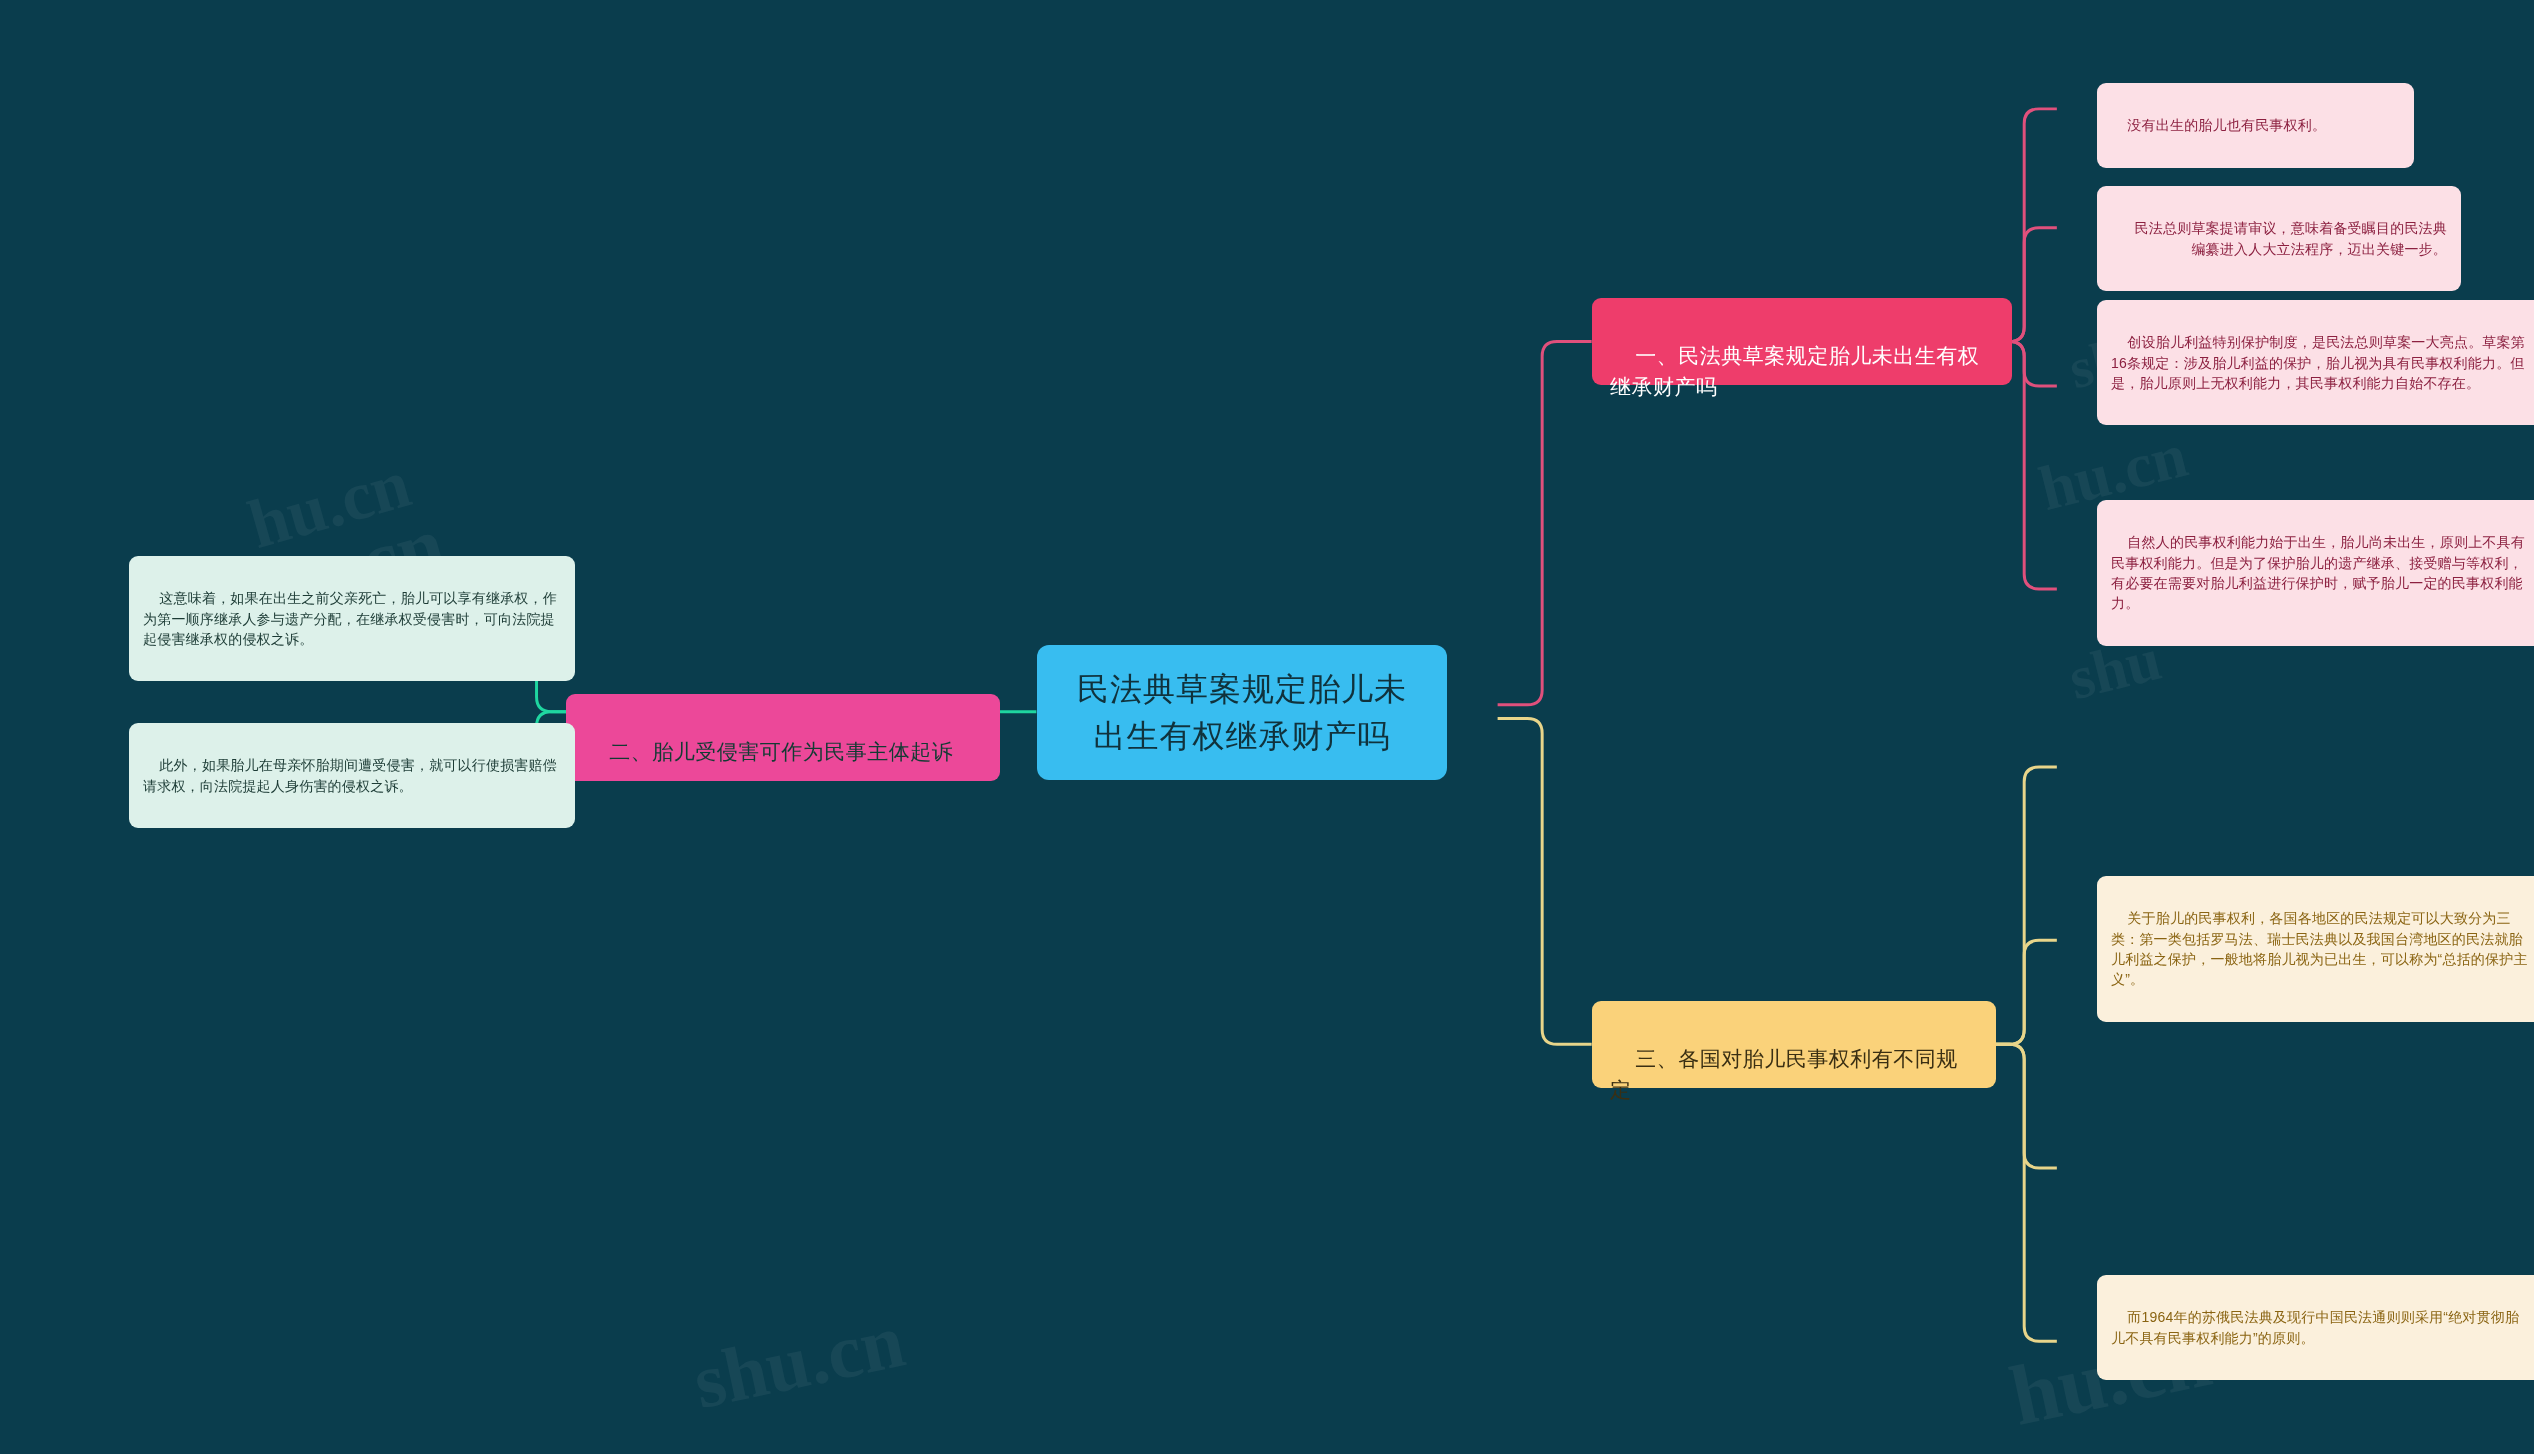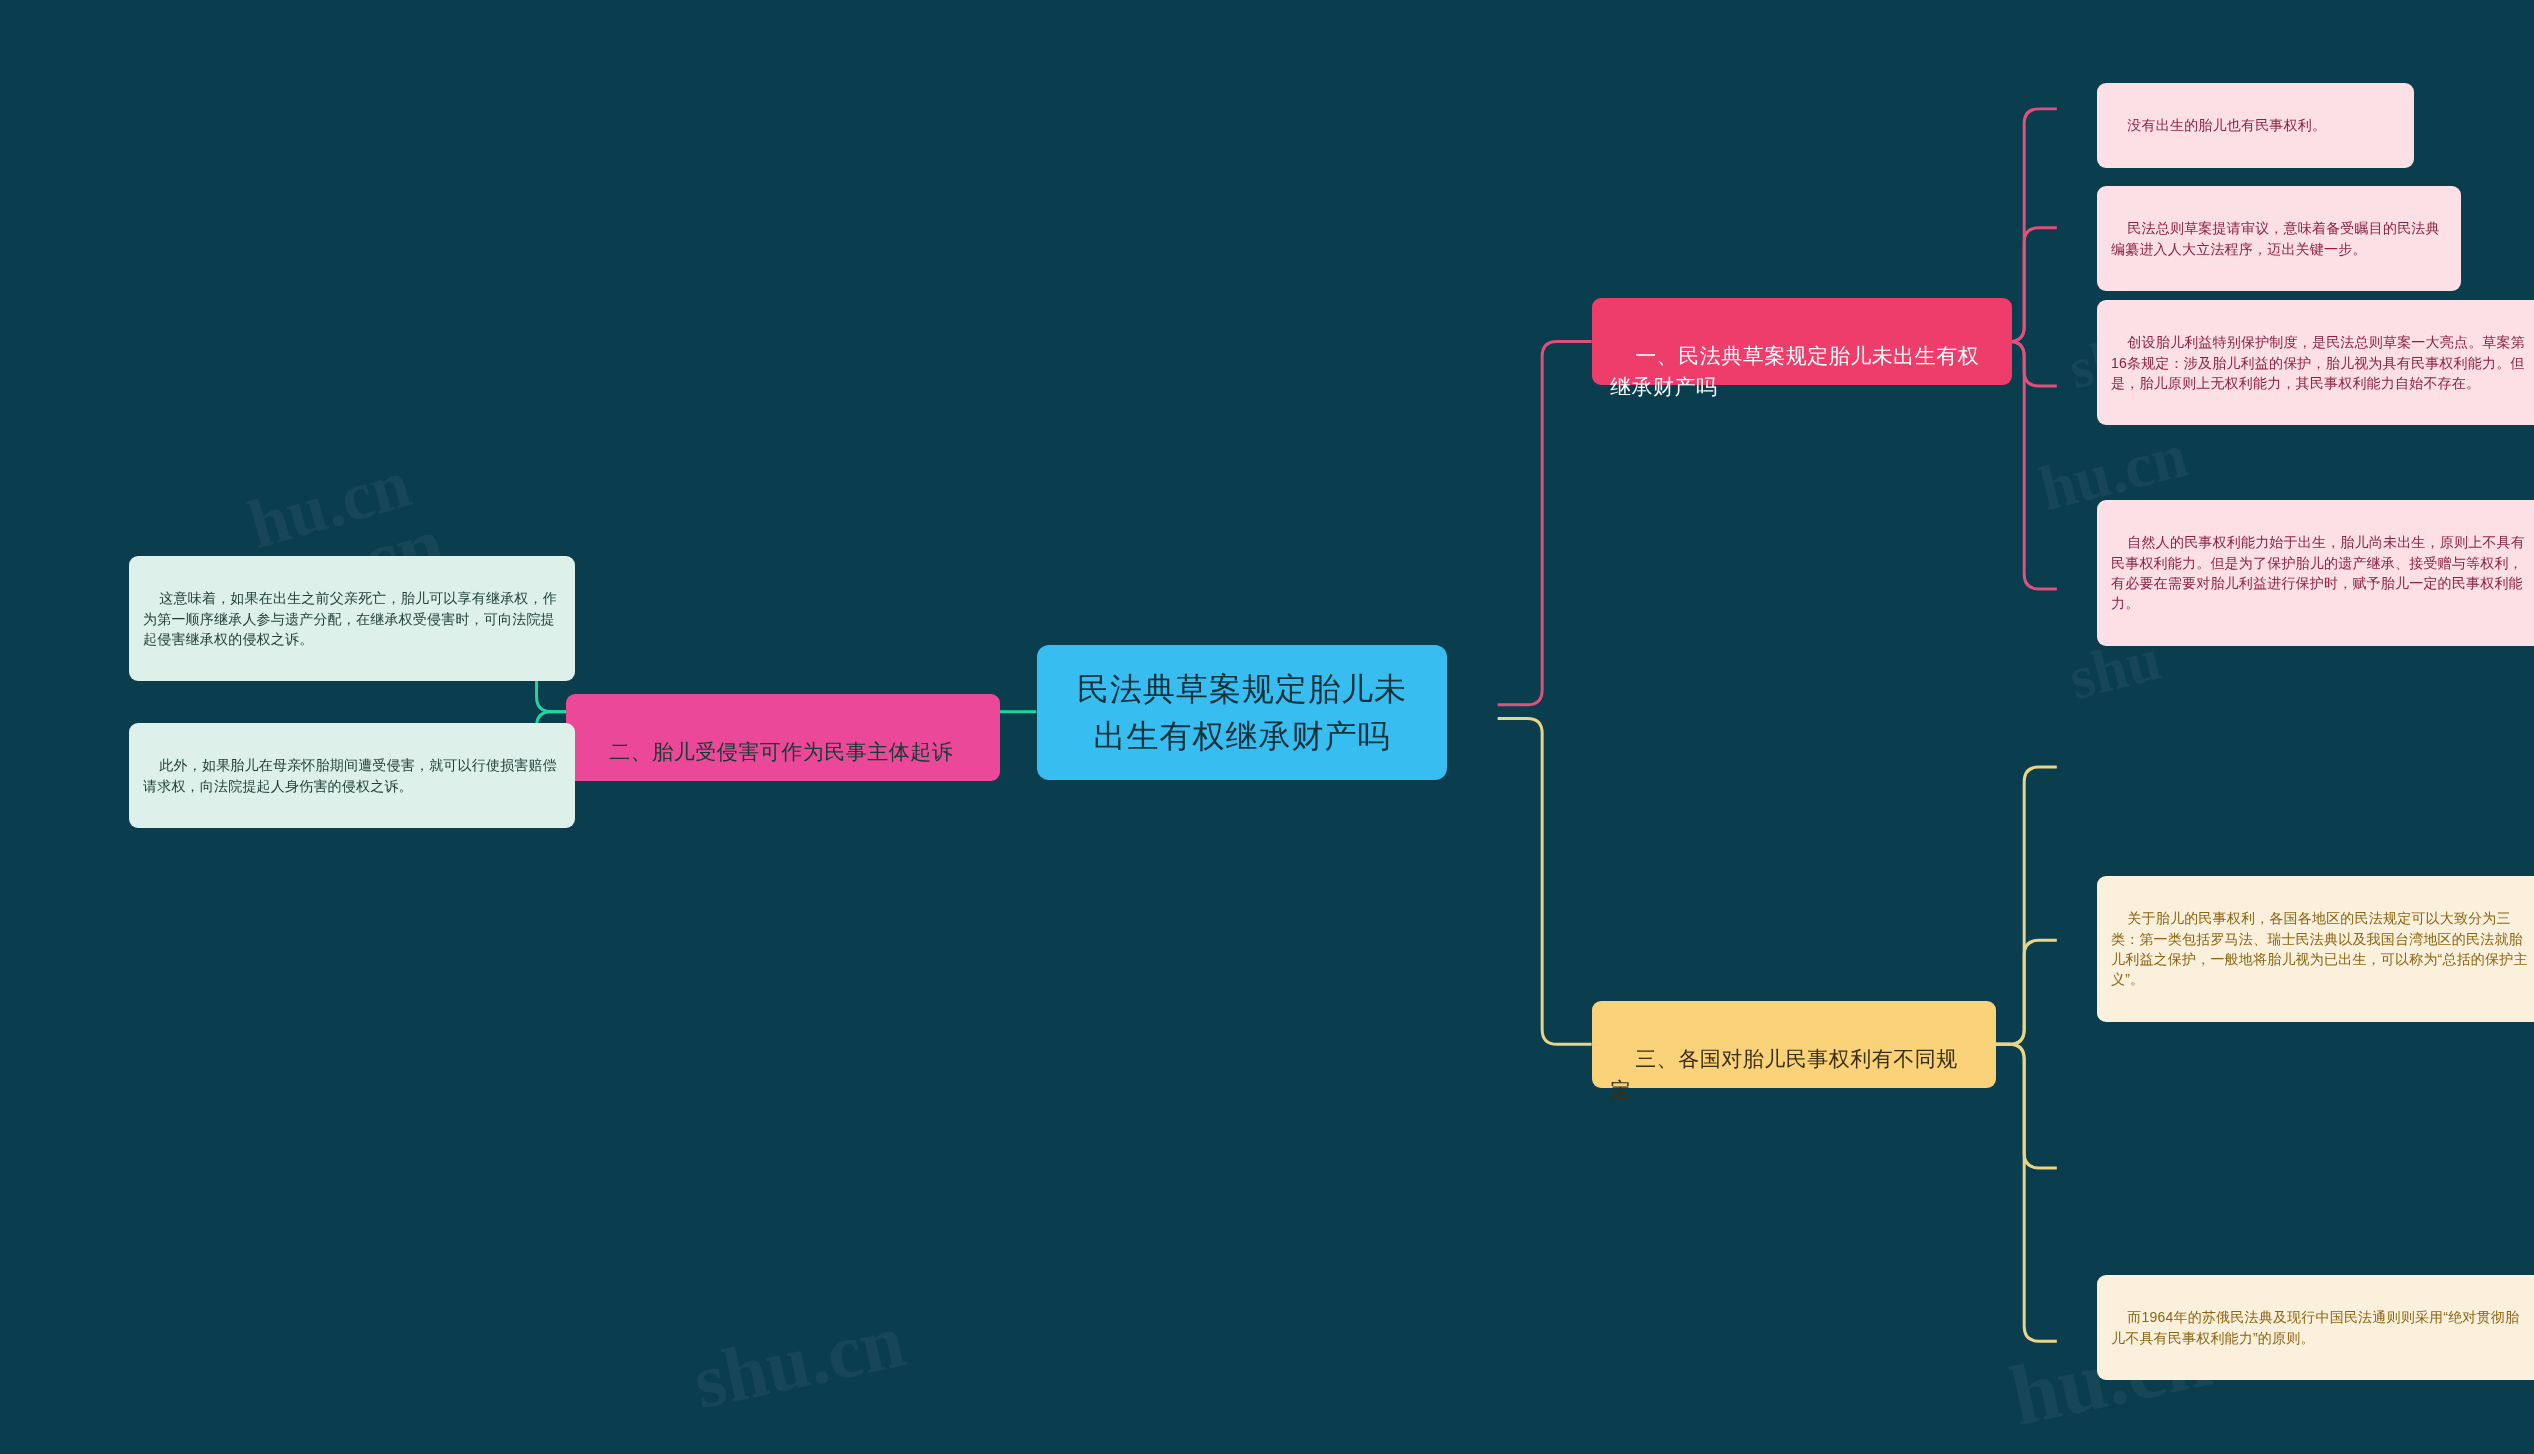--- a/index.html
+++ b/index.html
@@ -134,21 +134,21 @@
   </div>
 
   <div class="node node-branch branch-pink" style="left:1592px; top:298px; width:420px; height:87px;">
     <span>一、民法典草案规定胎儿未出生有权继承财产吗</span>
   </div>
 
   <div class="node node-leaf leaf-pink" style="left:2057px; top:83px; width:317px;">
     <span>没有出生的胎儿也有民事权利。</span>
   </div>
 
-  <div class="node node-leaf leaf-pink" style="left:2057px; top:186px; width:364px;">
+  <div class="node node-leaf leaf-pink" style="left:2057px; top:186px; width:364px;text-align:right;">
     <span>民法总则草案提请审议，意味着备受瞩目的民法典编纂进入人大立法程序，迈出关键一步。</span>
   </div>
 
   <div class="node node-leaf leaf-pink" style="left:2057px; top:300px; width:446px;">
     <span>创设胎儿利益特别保护制度，是民法总则草案一大亮点。草案第16条规定：涉及胎儿利益的保护，胎儿视为具有民事权利能力。但是，胎儿原则上无权利能力，其民事权利能力自始不存在。</span>
   </div>
 
   <div class="node node-leaf leaf-pink" style="left:2057px; top:500px; width:446px;">
     <span>自然人的民事权利能力始于出生，胎儿尚未出生，原则上不具有民事权利能力。但是为了保护胎儿的遗产继承、接受赠与等权利，有必要在需要对胎儿利益进行保护时，赋予胎儿一定的民事权利能力。</span>
   </div>

